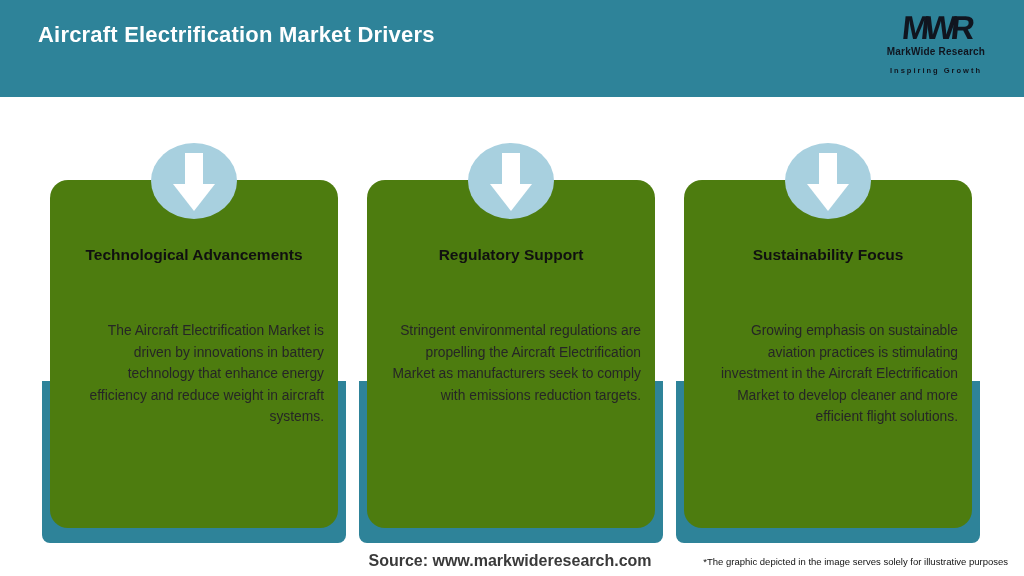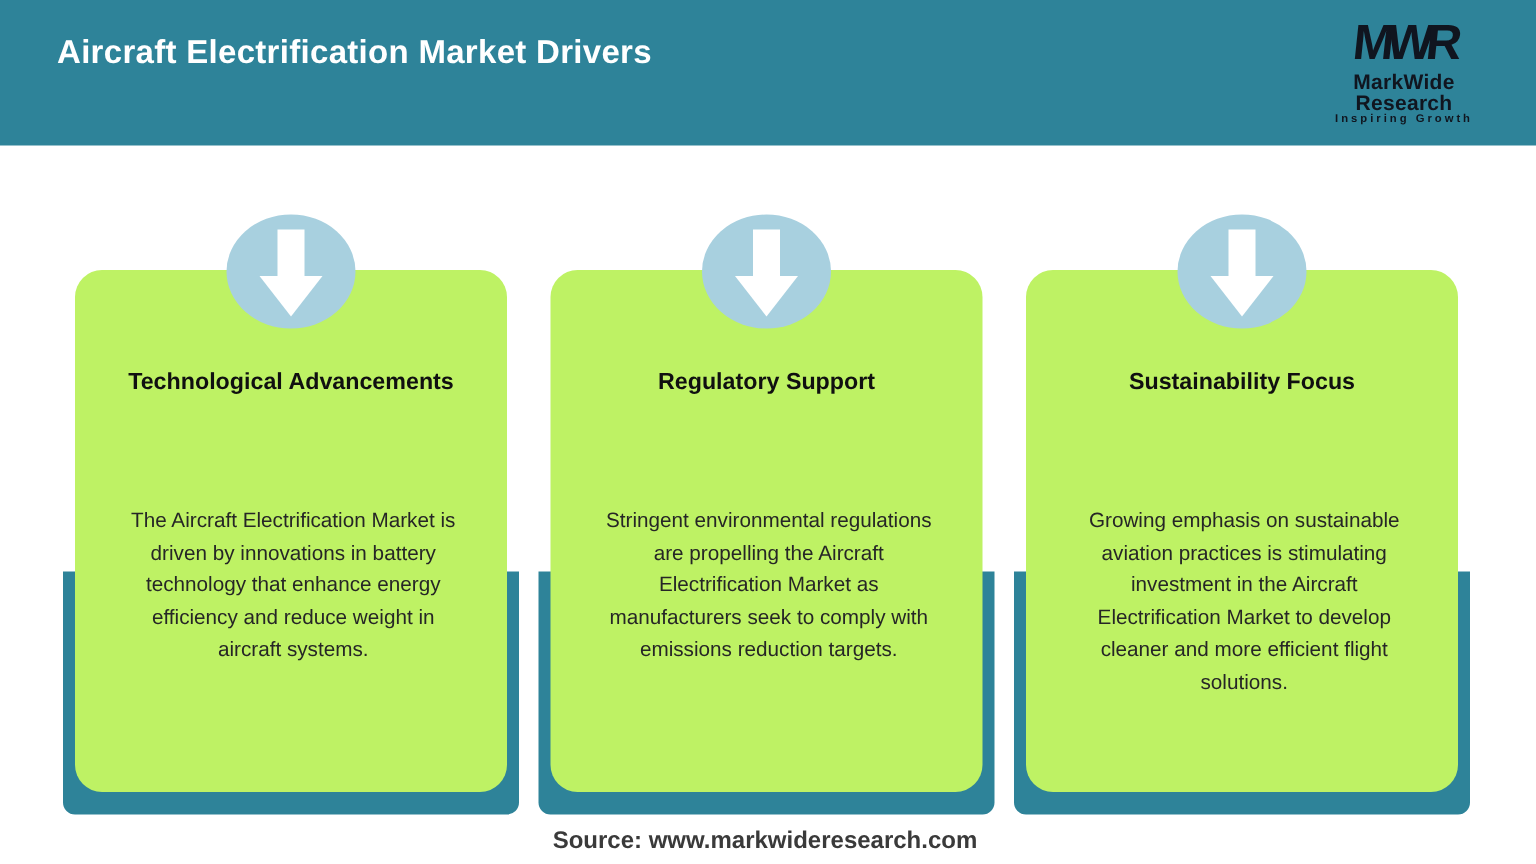--- a/index.html
+++ b/index.html
@@ -22,52 +22,52 @@
   .logo{
     position:absolute;right:28px;top:11px;width:120px;
     text-align:center;color:#10151F;line-height:1;
   }
   .logo-mwr{
     font-size:33px;font-weight:900;letter-spacing:-5px;
     transform:skewX(-6deg);
     font-family:"Liberation Sans", sans-serif;
     color:#10151F;
   }
-  .logo-name{font-size:14px;font-weight:bold;margin-top:3px;letter-spacing:.2px;}
-  .logo-tagline{font-size:7.5px;font-weight:bold;letter-spacing:2px;margin-top:0;}
+  .logo-name{font-size:10px;font-weight:bold;margin-top:3px;letter-spacing:.2px;}
+  .logo-tagline{font-size:7.5px;font-weight:bold;letter-spacing:2px;margin-top:10px;}
   
   .tray{
     position:absolute;top:381px;height:162px;width:304px;
     background:#2E8399;border-radius:0 0 8px 8px;
   }
   .tray-1{left:42px;}
   .tray-2{left:359px;}
   .tray-3{left:676px;}
   
   .card{
     position:absolute;top:180px;height:348px;width:288px;
-    background:#bef264;border-radius:18px;
+    background:#4d7c0f;border-radius:18px;
   }
   .card-1{left:50px;}
   .card-2{left:367px;}
   .card-3{left:684px;}
   .icon-circle{
     position:absolute;top:-37px;left:50%;transform:translateX(-50%);
     width:86px;height:76px;border-radius:50%;
     background:#A8D0DF;
     display:flex;align-items:center;justify-content:center;
   }
   .icon-circle svg{display:block;margin-top:2px;}
   .card h2{
     position:absolute;left:0;right:0;top:66px;margin:0;
     text-align:center;font-size:15.5px;font-weight:bold;color:#101010;
   }
   .card p{
-    position:absolute;left:17px;right:14px;top:140px;margin:16px;
-    font-size:13.8px;line-height:1.56;color:#262626;text-align:center;
+    position:absolute;left:17px;right:14px;top:140px;margin:0;
+    font-size:13.8px;line-height:1.56;color:#262626;text-align:right;
   }
   
   .source-line{
     position:absolute;left:330px;top:552px;width:360px;
     text-align:center;font-size:16px;font-weight:bold;color:#3A3A3A;
   }
   .disclaimer{
     position:absolute;right:16px;top:556px;
     font-size:9.5px;color:#111111;
   }
@@ -117,14 +117,15 @@
       <svg width="46" height="62" viewBox="0 0 46 62" aria-hidden="true">
         <rect x="14" y="2" width="18" height="31" fill="#FFFFFF"></rect>
         <polygon points="2,33 44,33 23,60" fill="#FFFFFF"></polygon>
       </svg>
     </div>
     <h2>Regulatory Support</h2>
     <p>Stringent environmental regulations are propelling the Aircraft Electrification Market as manufacturers seek to comply with emissions reduction targets.</p>
   </section>
 
   <div class="source-line">Source: www.markwideresearch.com</div>
+  <div class="disclaimer">*The graphic depicted in the image serves solely for illustrative purposes</div>
 
 </div>
 
 </body></html>

